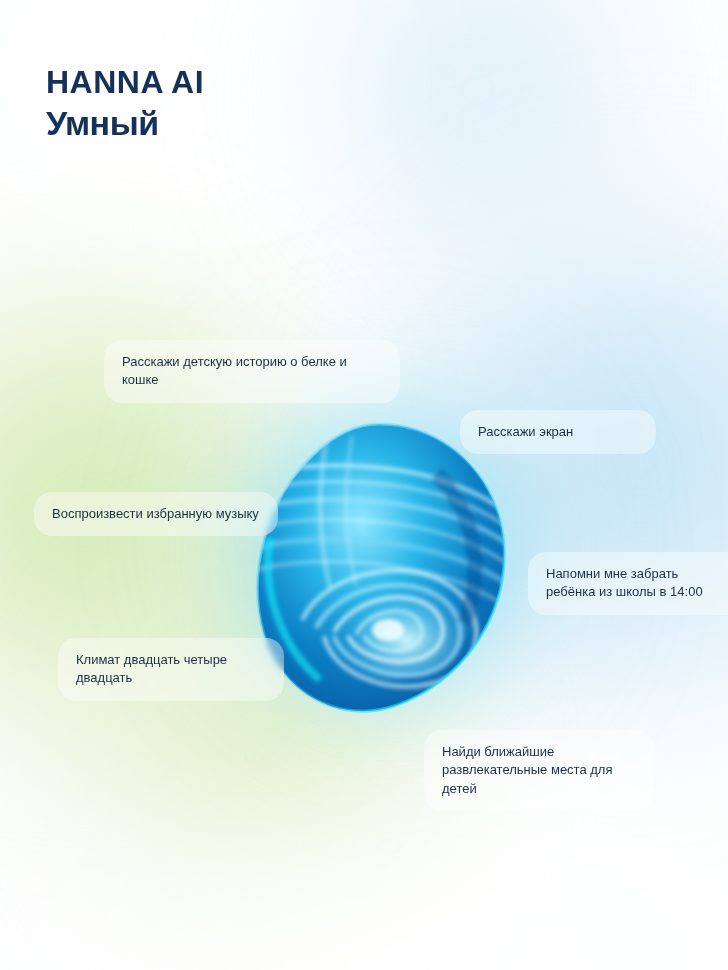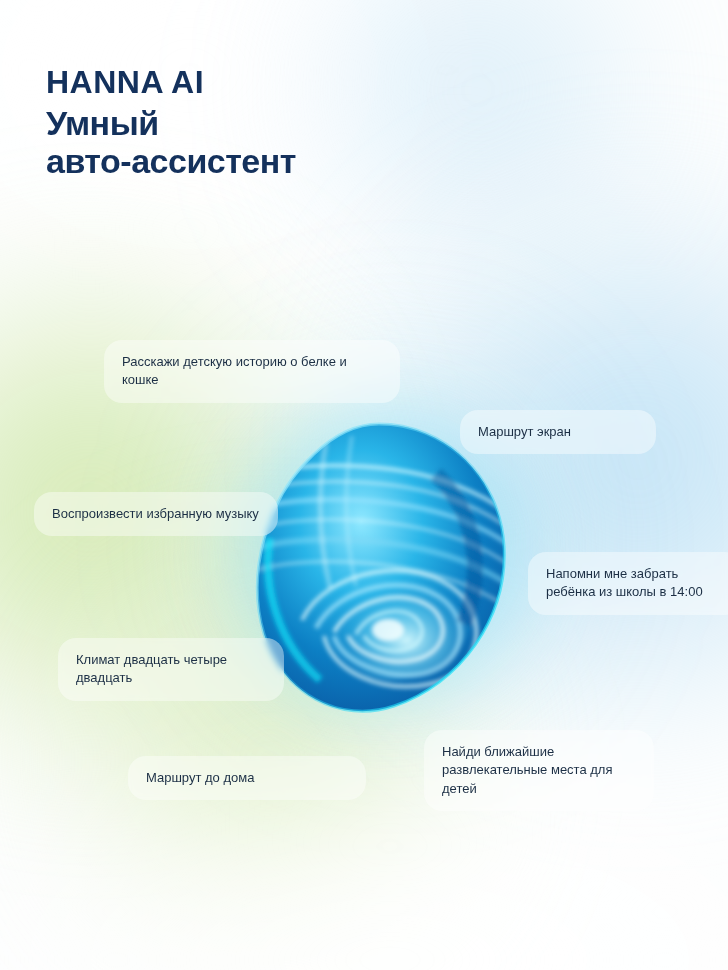--- a/index.html
+++ b/index.html
@@ -160,21 +160,20 @@
   <div class="bg-blob blue-top"></div>
   <div class="bg-blob green-left"></div>
   <div class="bg-blob green-bottom"></div>
   <div class="bg-blob blue-right"></div>
   <div class="bg-blob cyan-center"></div>
   <div class="bg-blob white-bottom"></div>
 
   <div class="headline">
     <div class="brand">HANNA AI</div>
     <div class="sub1">Умный</div>
-    <div class="sub2">авто-ассистент</div>
   </div>
 
   <div class="orb-glow"></div>
 
   <div class="orb">
     <svg width="262" height="298" viewBox="0 0 262 298" xmlns="http://www.w3.org/2000/svg">
       <defs>
         <radialGradient id="orbBody" cx="42%" cy="34%" r="78%">
           <stop offset="0%" stop-color="#8fe8ff"></stop>
           <stop offset="32%" stop-color="#29b5e8"></stop>
@@ -229,31 +228,28 @@
       </g>
 
       <path d="M131 6 C 196 6 252 58 256 128 C 260 200 212 266 146 288 C 92 306 34 276 16 216 C -2 156 18 80 66 36 C 86 17 108 6 131 6 Z" fill="none" stroke="url(#rim)" stroke-width="3"></path>
     </svg>
   </div>
 
   <div class="chip c-story">
     <span>Расскажи детскую историю о белке и кошке</span>
   </div>
   <div class="chip c-screen">
-    <span>Маршрут экран</span>
+    <span>Расскажи экран</span>
   </div>
   <div class="chip c-music">
     <span>Воспроизвести избранную музыку</span>
   </div>
   <div class="chip c-remind">
     <span>Напомни мне забрать ребёнка из школы в 14:00</span>
   </div>
   <div class="chip c-climate">
     <span>Климат двадцать четыре двадцать</span>
   </div>
-  <div class="chip c-route">
-    <span>Маршрут до дома</span>
-  </div>
   <div class="chip c-places">
     <span>Найди ближайшие развлекательные места для детей</span>
   </div>
 
 </div>
 
 </body></html>

